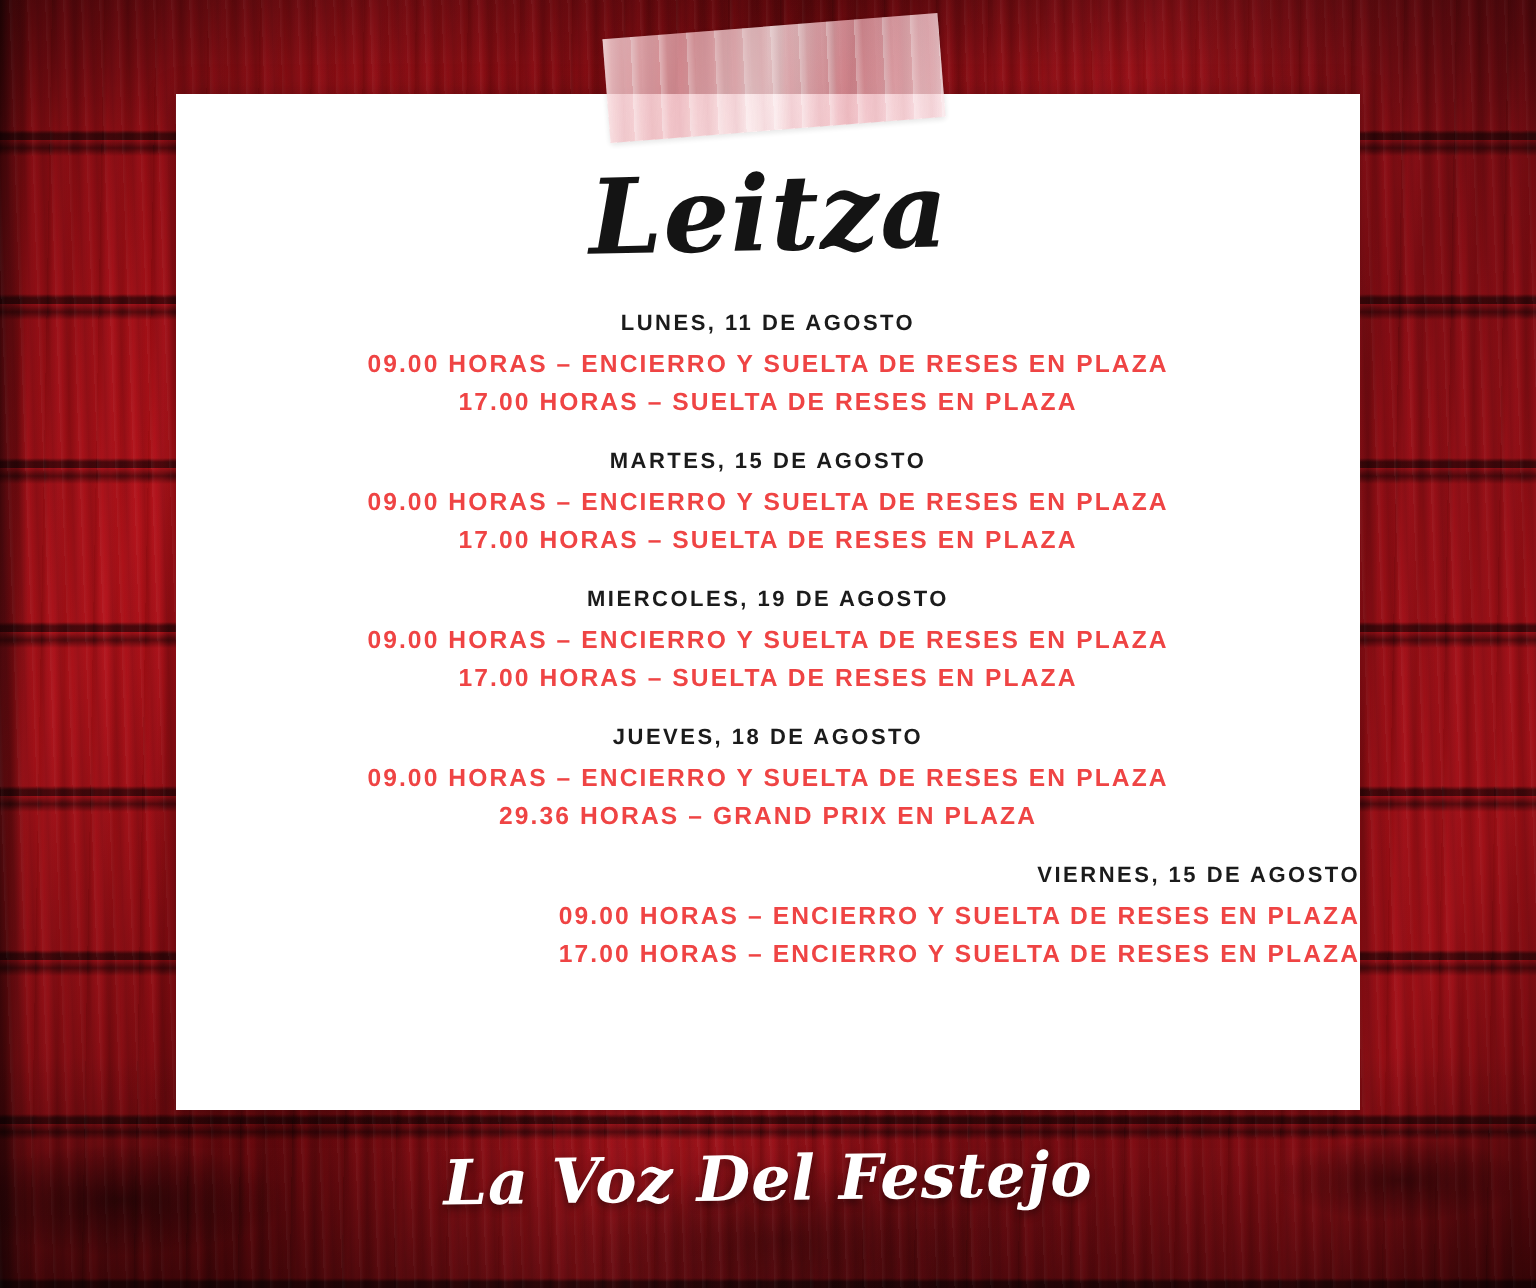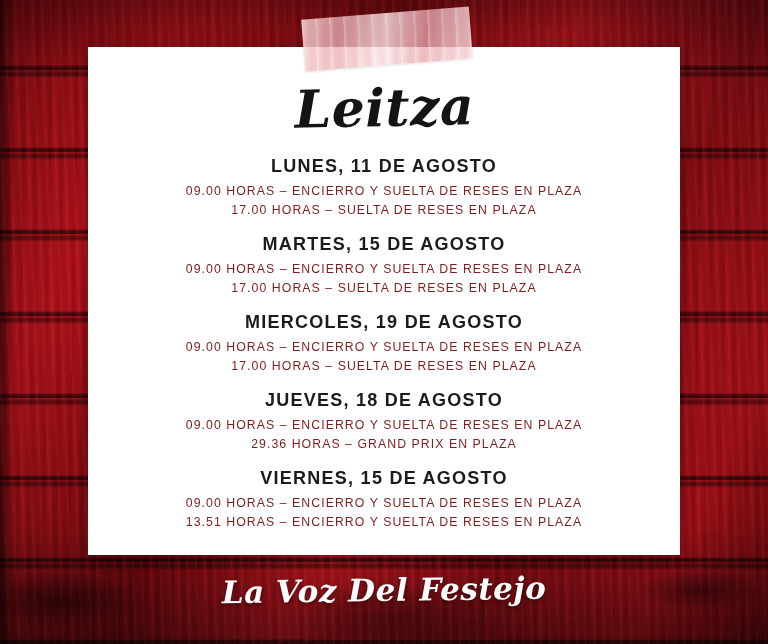--- a/index.html
+++ b/index.html
@@ -135,37 +135,38 @@
 
   .schedule {
     margin-top: 20px;
   }
 
   .day-block {
     margin-bottom: 17px;
   }
   .day-block:last-child {
     margin-bottom: 0;
+    text-align: right;
   }
 
   .day-title {
     font-family: "Liberation Sans", sans-serif;
     font-weight: 700;
-    font-size: 18px;
+    font-size: 11px;
     letter-spacing: 1.25px;
     color: #1b1b1b;
     margin-bottom: 7px;
   }
 
   .event-line {
     font-family: "Liberation Sans", sans-serif;
-    font-weight: 400;
+    font-weight: 700;
     font-size: 12.3px;
     letter-spacing: 1.05px;
-    color: #7f1d1d;
+    color: #ef4444;
     margin-bottom: 5px;
   }
   .event-line:last-child {
     margin-bottom: 0;
   }
 
   
   .brand {
     position: absolute;
     left: 0;
@@ -217,21 +218,21 @@
 
         <div class="day-block">
           <div class="day-title">JUEVES, 18 DE AGOSTO</div>
           <div class="event-line">09.00  HORAS – ENCIERRO Y SUELTA DE RESES EN PLAZA</div>
           <div class="event-line">29.36  HORAS – GRAND PRIX EN PLAZA</div>
         </div>
 
         <div class="day-block">
           <div class="day-title">VIERNES, 15 DE AGOSTO</div>
           <div class="event-line">09.00  HORAS – ENCIERRO Y SUELTA DE RESES EN PLAZA</div>
-          <div class="event-line">13.51  HORAS – ENCIERRO Y SUELTA DE RESES EN PLAZA</div>
+          <div class="event-line">17.00  HORAS – ENCIERRO Y SUELTA DE RESES EN PLAZA</div>
         </div>
 
       </div>
     </div>
   </div>
 
   <div class="brand">La Voz Del Festejo</div>
 
 </div>
 

